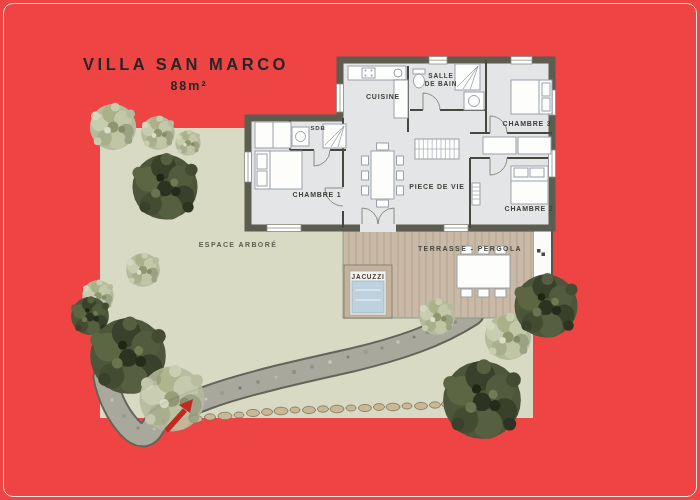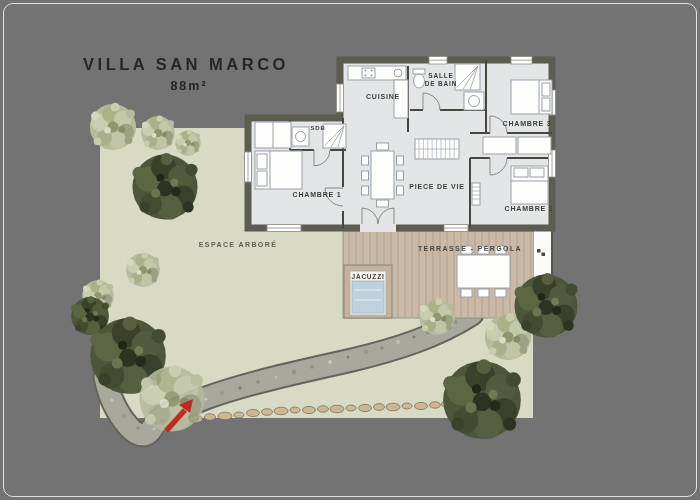--- a/index.html
+++ b/index.html
@@ -1,16 +1,16 @@
 <!DOCTYPE html>
 <html><head>
 <meta charset="utf-8">
 <style>
   html,body{margin:0;padding:0;background:#ffffff;}
-  #stage{position:relative;width:700px;height:500px;background:#737373;overflow:hidden;
+  #stage{position:relative;width:700px;height:500px;background:#ef4444;overflow:hidden;
          font-family:"Liberation Sans", sans-serif;}
   #frame{position:absolute;left:3px;top:3px;right:3px;bottom:3px;border:1px solid #e2e2e0;border-radius:10px;pointer-events:none;}
   svg text{font-family:"Liberation Sans", sans-serif;}
 </style>
 </head>
 <body>
 
 <div id="stage">
 <svg width="700" height="500" viewBox="0 0 700 500">
 

